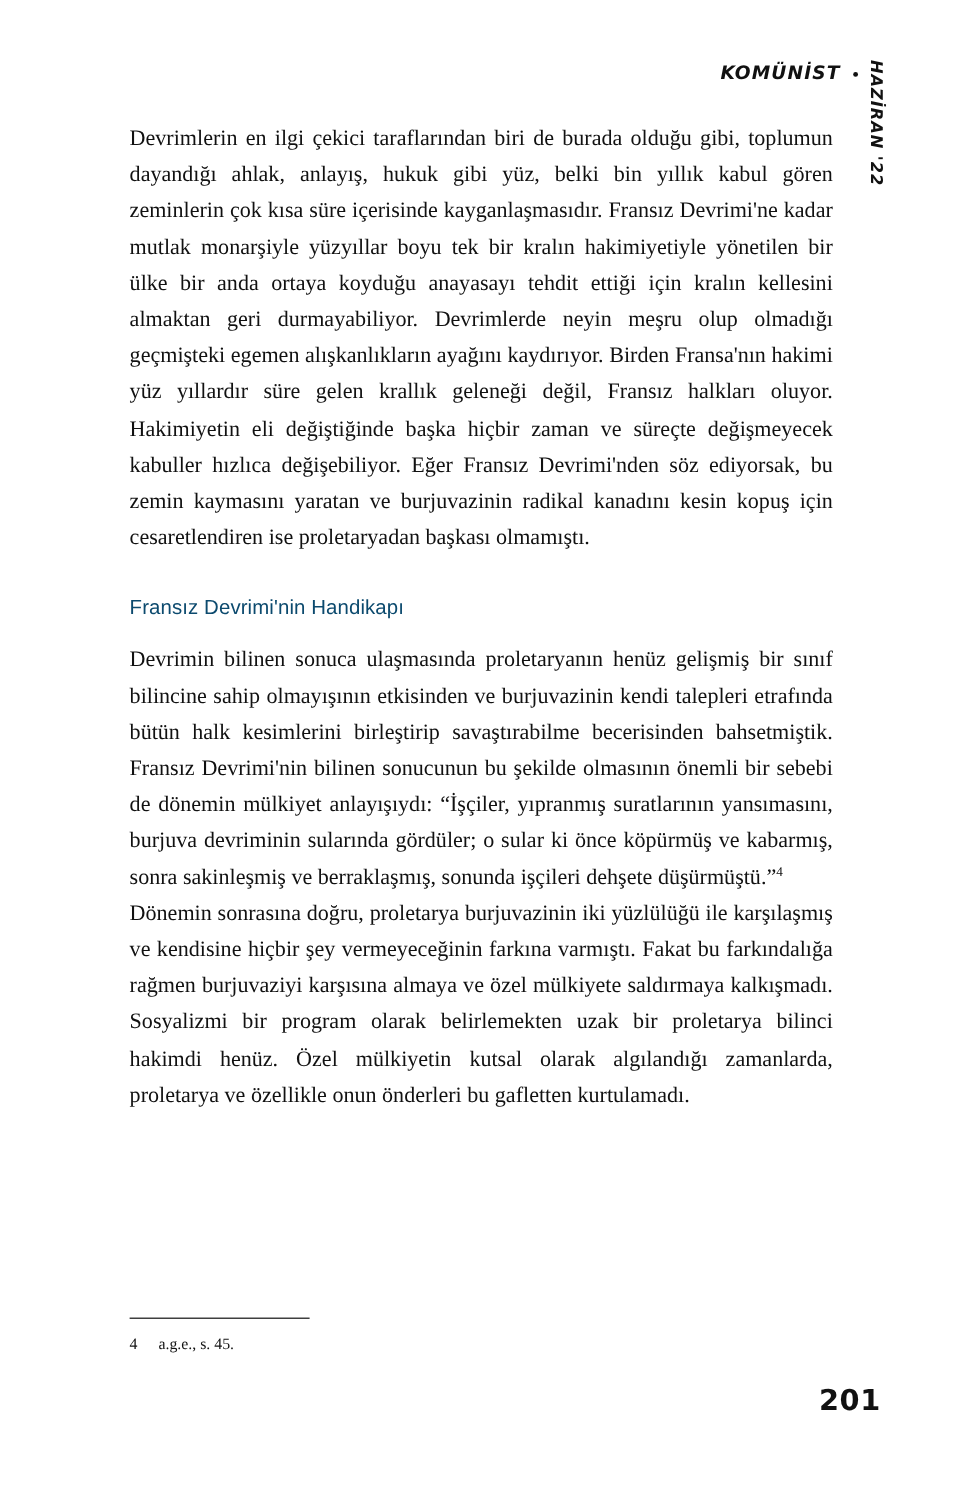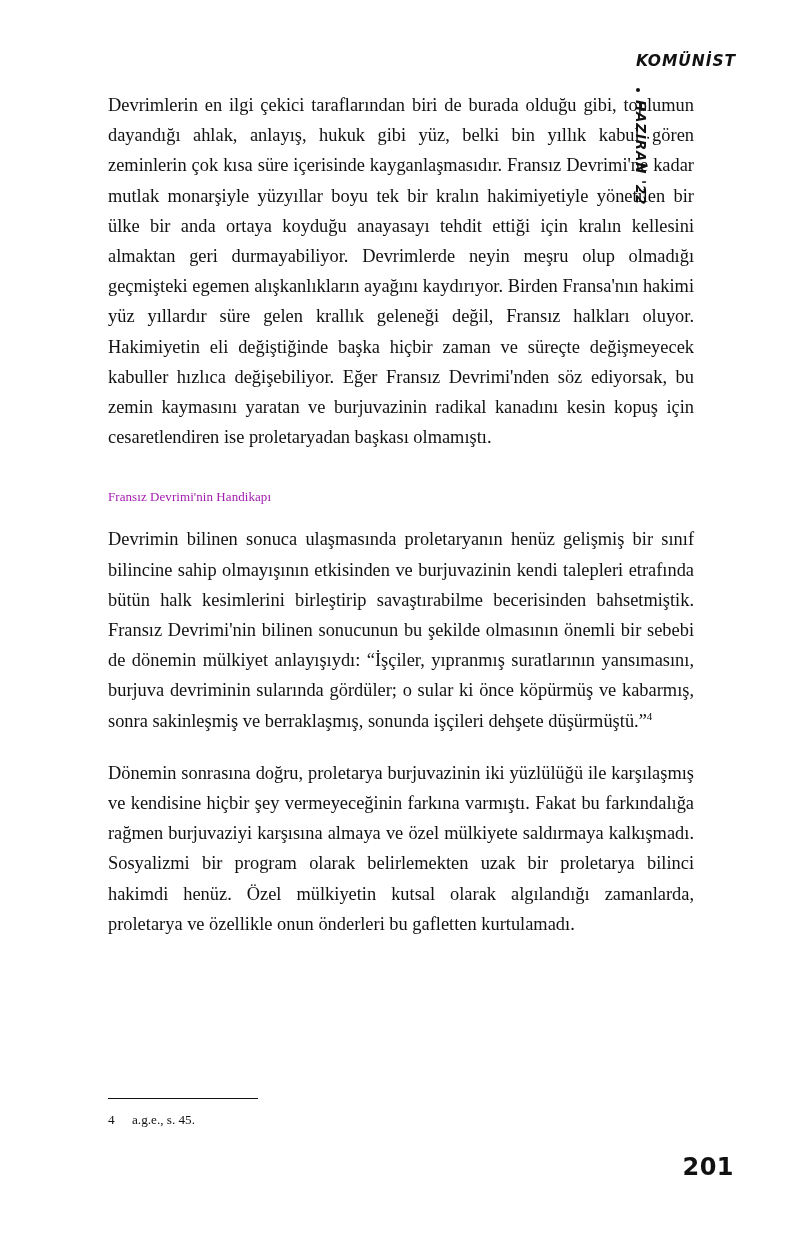--- a/index.html
+++ b/index.html
@@ -23,21 +23,20 @@
 
   
   .runhead {
     position: absolute;
     top: 52px;
     right: 62px;
     display: flex;
     align-items: flex-start;
     gap: 10px;
     height: 120px;
-    flex-direction: column;
   }
   .runhead-title {
     font-family: "DejaVu Sans", sans-serif;
     font-weight: bold;
     font-style: italic;
     font-size: 15.5px;
     letter-spacing: 0.06em;
     color: #111111;
     white-space: nowrap;
     line-height: 1;
@@ -62,43 +61,43 @@
     writing-mode: vertical-rl;
     line-height: 1;
     margin-top: -2px;
     margin-left: -2px;
   }
 
   
   .column {
     position: absolute;
     left: 108px;
-    top: 90px;
+    top: 100px;
     width: 586px;
   }
 
   p.body {
     margin: 0 0 0 0;
     font-size: 18.4px;
     line-height: 30.2px;
     text-align: justify;
     text-justify: inter-word;
     hyphens: manual;
   }
   p.body + p.body {
-    margin-top: 22px;
+    margin-top: 0;
   }
 
   h2.subhead {
-    font-family: Liberation Serif, serif;
+    font-family: Liberation Sans, sans-serif;
     font-weight: normal;
-    font-size: 13px;
+    font-size: 17px;
     line-height: 26px;
     margin: 32px 0 14px 0;
-    color: #a21caf;
+    color: #0c4a6e;
     letter-spacing: 0.005em;
   }
 
   sup.fn {
     font-size: 11px;
     vertical-align: super;
     line-height: 0;
   }
 
   

